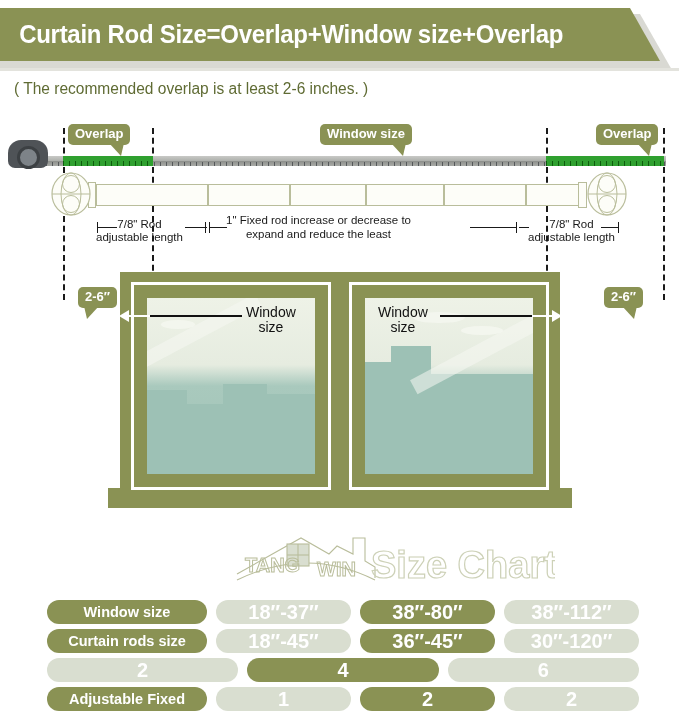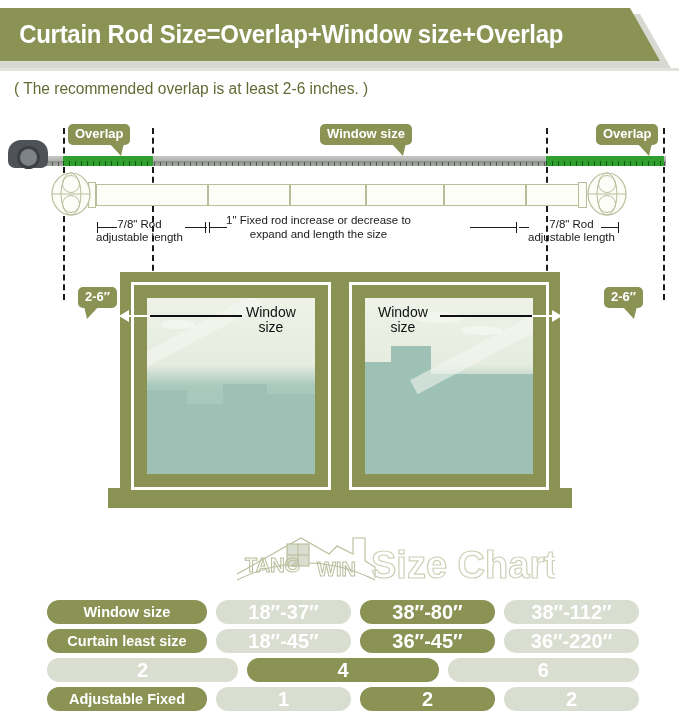--- a/index.html
+++ b/index.html
@@ -266,21 +266,21 @@
 <div class="dim-rule" style="left:185px;top:227px;width:22px;"></div>
 <div class="dim-tick" style="left:205px;top:222px;height:11px;"></div>
 <div class="dim-tick" style="left:209px;top:222px;height:11px;"></div>
 <div class="dim-rule" style="left:209px;top:227px;width:18px;"></div>
 <div class="dim-text" id="dim-left">
   <span>7/8" Rod</span><br>
   <span>adjustable length</span>
 </div>
 <div class="dim-text" id="dim-center">
   <span>1" Fixed rod  increase or decrease to</span><br>
-  <span>expand and length the size</span>
+  <span>expand and reduce the least</span>
 </div>
 <div class="dim-rule" style="left:470px;top:227px;width:46px;"></div>
 <div class="dim-tick" style="left:516px;top:222px;height:11px;"></div>
 <div class="dim-rule" style="left:519px;top:227px;width:10px;"></div>
 <div class="dim-rule" style="left:601px;top:227px;width:18px;"></div>
 <div class="dim-tick" style="left:618px;top:222px;height:11px;"></div>
 <div class="dim-text" id="dim-right">
   <span>7/8" Rod</span><br>
   <span>adjustable length</span>
 </div>
@@ -349,24 +349,24 @@
 <div class="size-table">
 
   <div class="trow">
     <div class="tcell tcell-head">Window size</div>
     <div class="tcell tcell-val tcell-light">18″-37″</div>
     <div class="tcell tcell-val tcell-dark">38″-80″</div>
     <div class="tcell tcell-val tcell-light">38″-112″</div>
   </div>
 
   <div class="trow">
-    <div class="tcell tcell-head">Curtain least size</div>
+    <div class="tcell tcell-head">Curtain rods size</div>
     <div class="tcell tcell-val tcell-light">18″-45″</div>
     <div class="tcell tcell-val tcell-dark">36″-45″</div>
-    <div class="tcell tcell-val tcell-light">36″-220″</div>
+    <div class="tcell tcell-val tcell-light">30″-120″</div>
   </div>
 
   <div class="trow">
     <div class="tcell tcell-val tcell-light">2</div>
     <div class="tcell tcell-val tcell-dark">4</div>
     <div class="tcell tcell-val tcell-light">6</div>
   </div>
 
   <div class="trow">
     <div class="tcell tcell-head">Adjustable Fixed</div>

